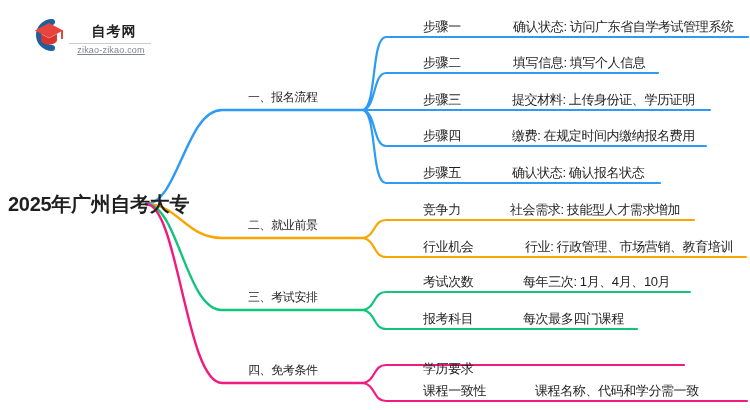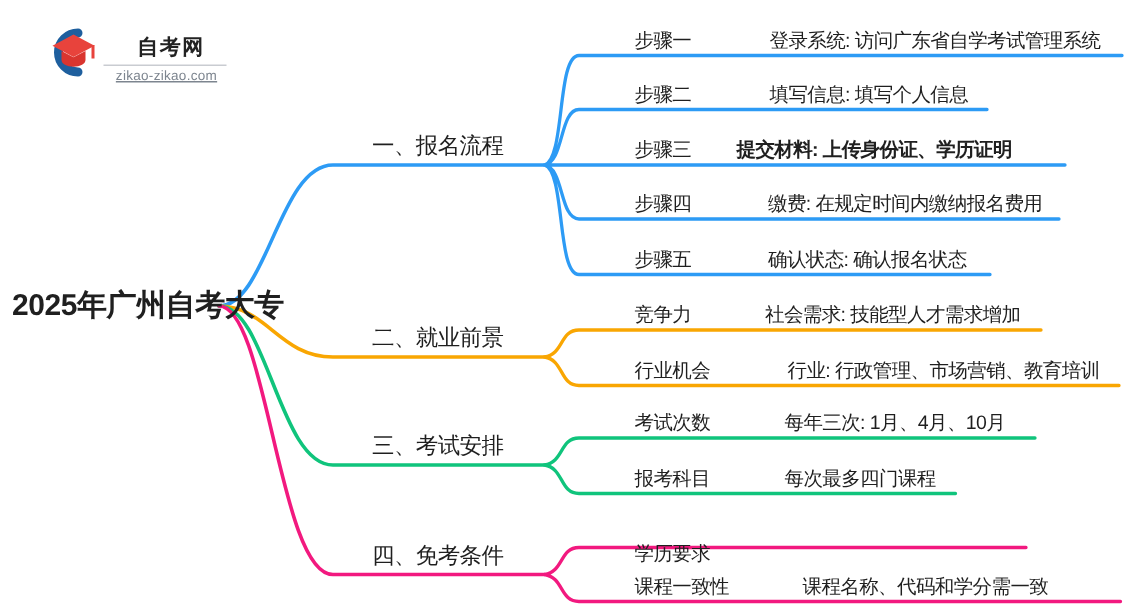--- a/index.html
+++ b/index.html
@@ -9,21 +9,21 @@
     font-family:"Liberation Sans", sans-serif;
     color:#1f1f1f;
   }
   #wires { position:absolute; left:0; top:0; width:750px; height:410px; }
   .txt { position:absolute; white-space:nowrap; }
   .root-label {
     font-size:20px; font-weight:600; letter-spacing:-0.3px;
     width:132px; text-align:right; line-height:20px;
   }
   .l1-label {
-    font-size:15px; font-weight:500; letter-spacing:-0.4px; line-height:19px;
+    font-size:12px; font-weight:500; letter-spacing:-0.4px; line-height:19px;
   }
   .l2 { font-size:13px; letter-spacing:-0.4px; line-height:17px; }
   .l2-label { font-weight:500;margin-left:20px; }
   
   #logo { position:absolute; left:28px; top:16px; width:120px; height:42px; cursor:pointer; }
   #logo-icon { position:absolute; left:0; top:2px; }
   #logo-name {
     position:absolute; left:55px; top:7px; width:62px; text-align:center;
     font-size:14px; font-weight:bold; color:#222; letter-spacing:1px;
   }
@@ -75,27 +75,27 @@
   </div>
 
   <div class="txt root-label" style="left:8px; top:194px;">2025年广州自考大专</div>
 
   <div class="txt l1-label" style="left:248px; top:88px;">一、报名流程</div>
   <div class="txt l1-label" style="left:248px; top:216px;">二、就业前景</div>
   <div class="txt l1-label" style="left:248px; top:288px;">三、考试安排</div>
   <div class="txt l1-label" style="left:248px; top:361px;">四、免考条件</div>
 
   <div class="txt l2 l2-label" style="left:403px; top:18px;">步骤一</div>
-  <div class="txt l2" style="left:513px; top:18px;">登录系统: 访问广东省自学考试管理系统</div>
+  <div class="txt l2" style="left:513px; top:18px;">确认状态: 访问广东省自学考试管理系统</div>
 
   <div class="txt l2 l2-label" style="left:403px; top:54px;">步骤二</div>
   <div class="txt l2" style="left:513px; top:54px;">填写信息: 填写个人信息</div>
 
   <div class="txt l2 l2-label" style="left:403px; top:91px;">步骤三</div>
-  <div class="txt l2" style="left:491px; top:91px;font-weight:bold;">提交材料: 上传身份证、学历证明</div>
+  <div class="txt l2" style="left:512px; top:91px;">提交材料: 上传身份证、学历证明</div>
 
   <div class="txt l2 l2-label" style="left:403px; top:127px;">步骤四</div>
   <div class="txt l2" style="left:512px; top:127px;">缴费: 在规定时间内缴纳报名费用</div>
 
   <div class="txt l2 l2-label" style="left:403px; top:164px;">步骤五</div>
   <div class="txt l2" style="left:512px; top:164px;">确认状态: 确认报名状态</div>
 
   <div class="txt l2 l2-label" style="left:403px; top:201px;">竞争力</div>
   <div class="txt l2" style="left:510px; top:201px;">社会需求: 技能型人才需求增加</div>
 

